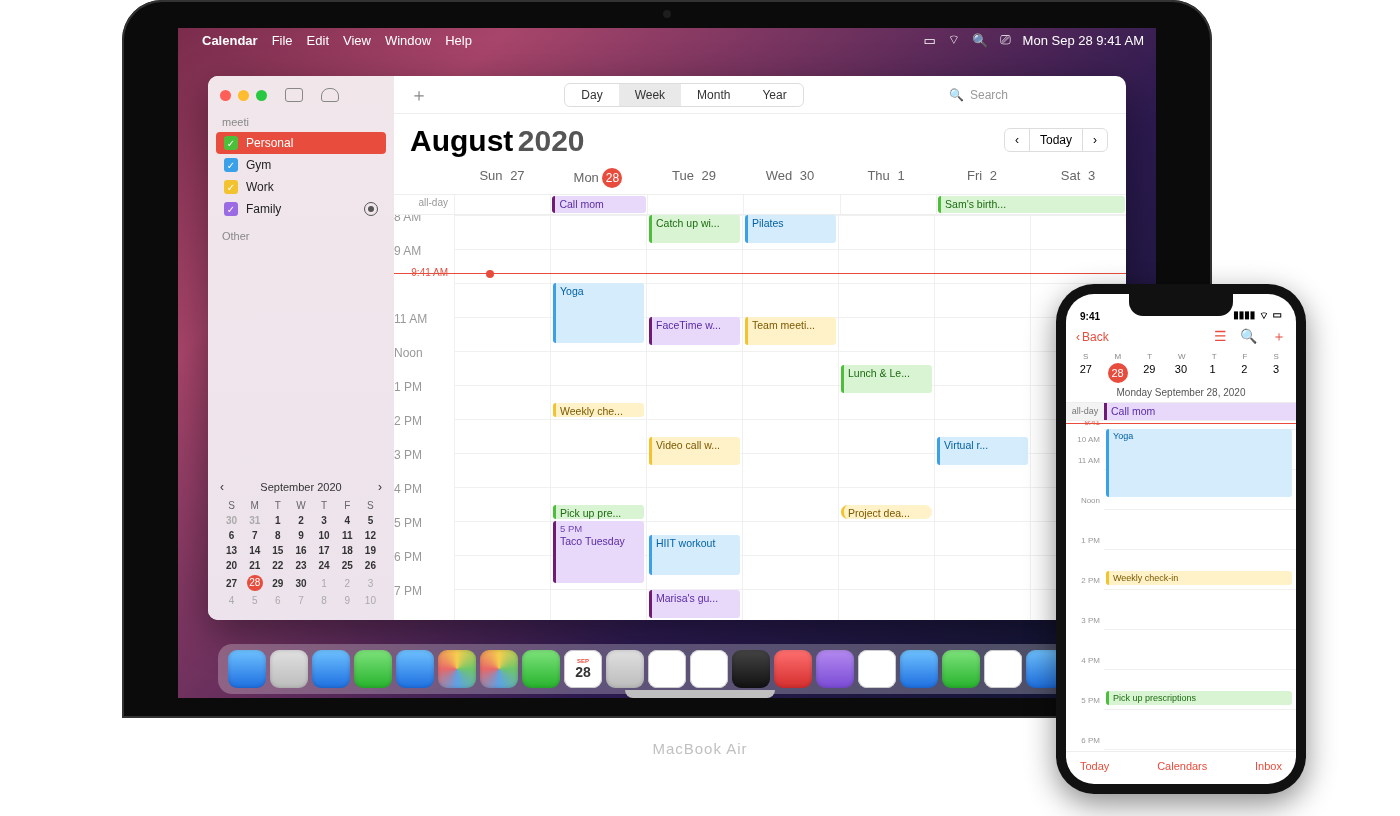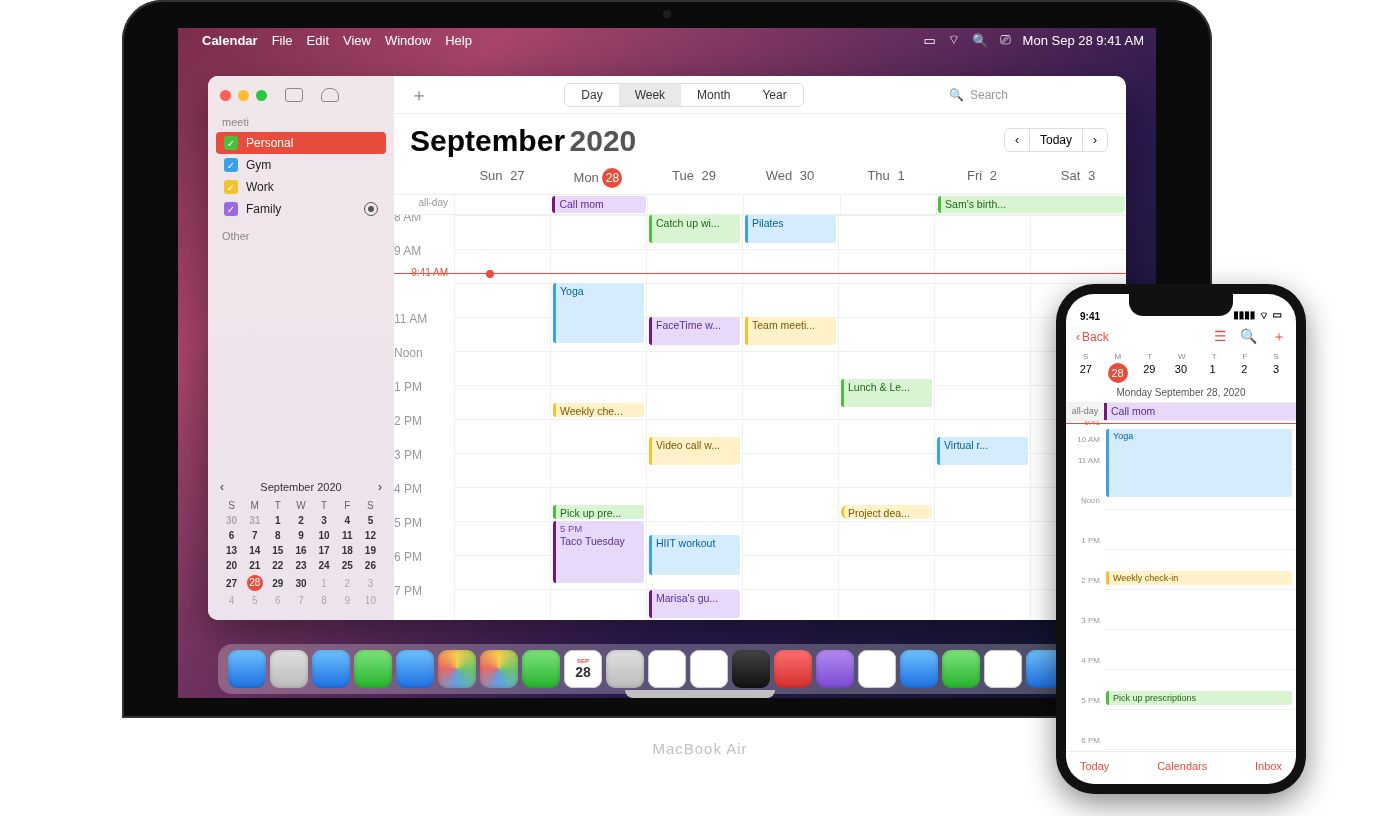--- a/index.html
+++ b/index.html
@@ -285,21 +285,21 @@
             <span>Year</span>
           </div>
           <span class="tb-spacer"></span>
           <div class="search">
             <span class="mag">🔍</span>
             <span>Search</span>
           </div>
         </div>
 
         <div class="month-title">
-          <span class="m">September</span>
+          <span class="m">August</span>
           <span class="y">2020</span>
         </div>
         <div class="today-nav">
           <span>‹</span>
           <span>Today</span>
           <span>›</span>
         </div>
 
         <div class="dayrow" id="dayrow">
             <div class="daycol">Sun <span class="num">27</span></div>
@@ -368,21 +368,21 @@
                 <div class="ev c-purple" style="top: 102px; height: 28px;">FaceTime w...</div>
                 <div class="ev c-yellow" style="top: 222px; height: 28px;">Video call w...</div>
                 <div class="ev c-blue" style="top: 320px; height: 40px;">HIIT workout</div>
                 <div class="ev c-purple" style="top: 375px; height: 28px;">Marisa's gu...</div>
               </div>
               <div class="col">
                 <div class="ev c-blue" style="top: 0px; height: 28px;">Pilates</div>
                 <div class="ev c-yellow" style="top: 102px; height: 28px;">Team meeti...</div>
               </div>
               <div class="col">
-                <div class="ev c-green" style="top: 164px; height: 28px;">Lunch &amp; Le...</div>
+                <div class="ev c-green" style="top: 150px; height: 28px;">Lunch &amp; Le...</div>
                 <div class="ev c-yellow" style="top: 290px; height: 14px; border-radius: 7px;">Project dea...</div>
               </div>
               <div class="col">
                 <div class="ev c-blue" style="top: 222px; height: 28px;">Virtual r...</div>
               </div>
               <div class="col"></div>
             </div>
           <div class="now-label" style="top:58px">9:41 AM</div>
           <div class="now-line" style="top:58px">
               <span class="dot"></span>

